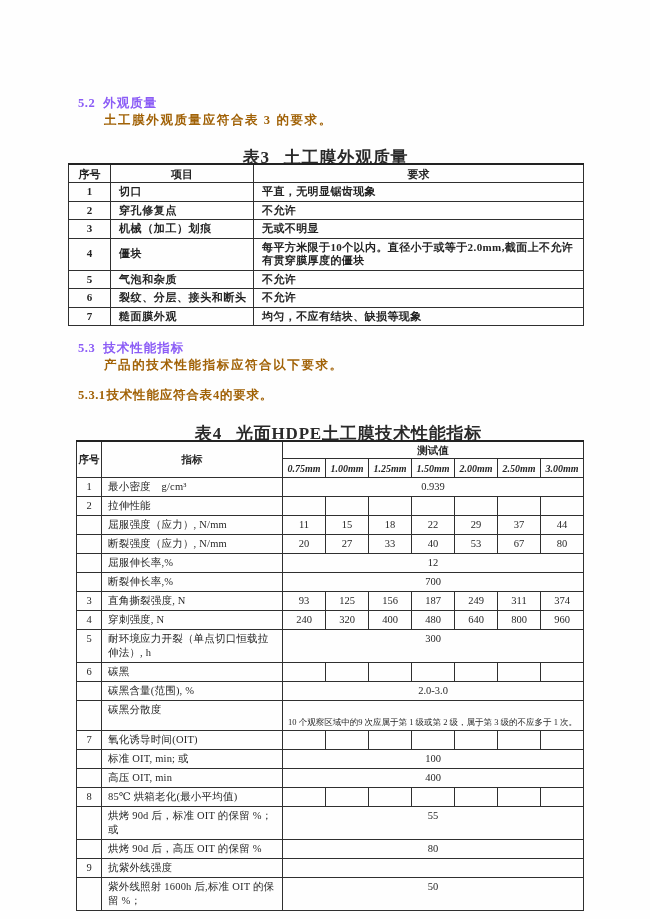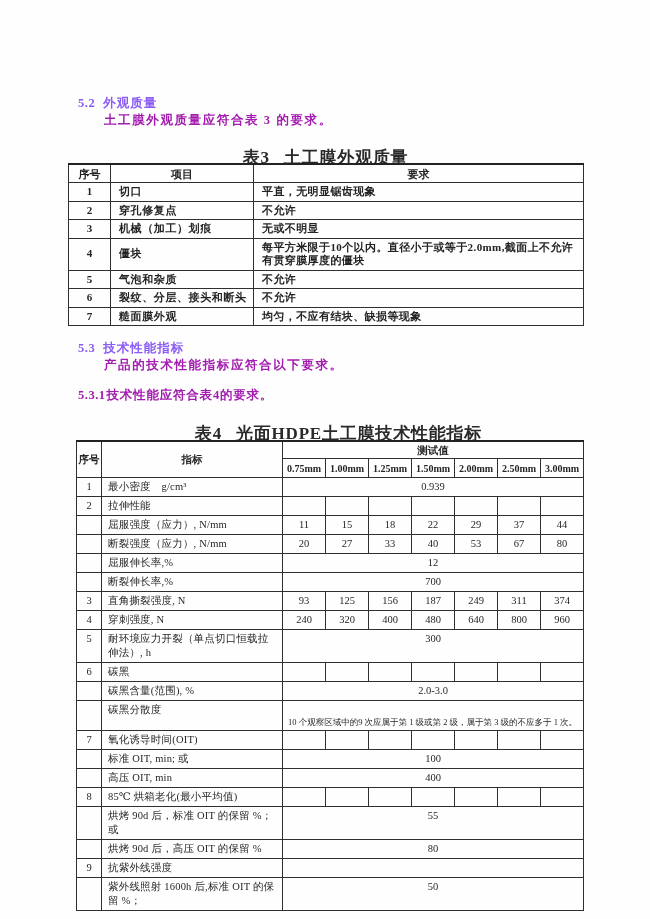--- a/index.html
+++ b/index.html
@@ -13,21 +13,21 @@
     overflow:hidden;
   }
   .heading{
     position:absolute;
     font-size:12.5px;font-weight:700;letter-spacing:1px;color:#8b5cf6;
     white-space:nowrap;
   }
   .heading .h-num{margin-right:8px;letter-spacing:0.5px;}
   .para{
     position:absolute;
-    font-size:12.5px;font-weight:600;letter-spacing:1.6px;color:#a21caf;
+    font-size:12.5px;font-weight:600;letter-spacing:1.6px;color:#a16207;
     white-space:nowrap;margin:0;
   }
   .para .p-num{font-weight:700;letter-spacing:0.5px;margin-right:1px;}
   .caption{
     position:absolute;text-align:center;
     font-size:17px;font-weight:600;color:#2a2a2a;letter-spacing:0.8px;
     white-space:nowrap;
   }
   .caption .cap-title{margin-left:14px;}
 
@@ -42,21 +42,21 @@
   #table3 td.t3-no{text-align:center;}
   #table3 td.t3-item{padding-left:8px;letter-spacing:0.6px;}
   #table3 td.t3-req{padding-left:8px;letter-spacing:0.4px;}
   #table3 tr.t3-bold td.t3-req{font-weight:700;}
 
   
   #table4{left:76px;top:440px;width:507px;font-size:10.5px;font-weight:400;color:#262626;}
   #table4 th{font-weight:600;text-align:center;vertical-align:middle;padding:1px;}
   #table4 th.t4-no-h{word-break:break-all;line-height:14px;font-size:10.5px;}
   #table4 th.t4-testval{height:14px;line-height:13px;}
-  #table4 th.t4-thick{height:16px;line-height:13px;font-size:10px;letter-spacing:0;}
+  #table4 th.t4-thick{height:16px;line-height:13px;font-size:10px;letter-spacing:0;font-style:italic;}
   #table4 td{padding:2px 3px;line-height:14px;vertical-align:top;}
   #table4 td.t4-no{text-align:center;}
   #table4 td.t4-label{padding-left:6px;letter-spacing:0.2px;}
   #table4 td.t4-val{text-align:center;}
   #table4 td.t4-small{font-size:8.5px;line-height:12px;padding-top:15px;}
   #table4 td.t4-left{text-align:left;padding-left:5px;}
 </style>
 </head>
 <body>
 

